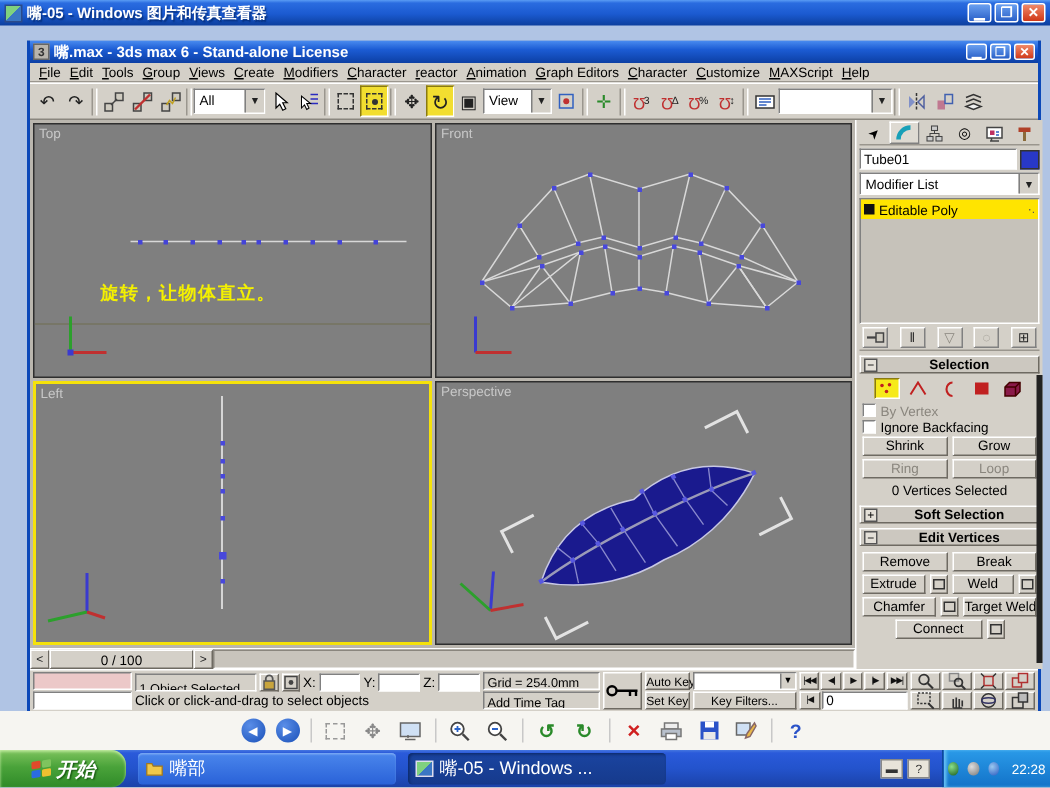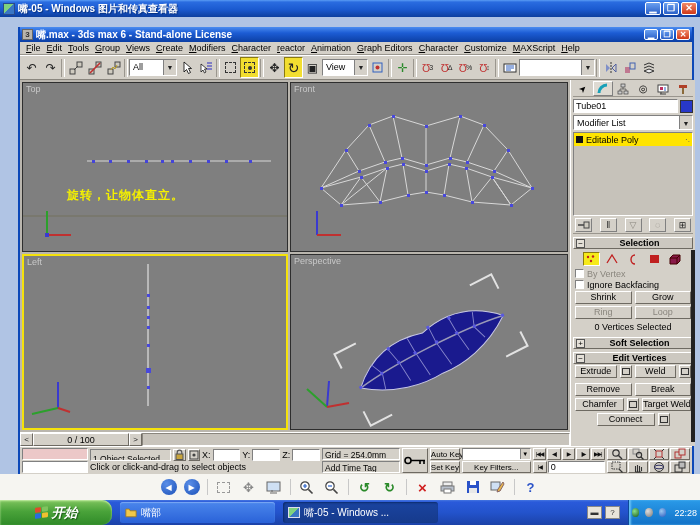--- a/index.html
+++ b/index.html
@@ -149,30 +149,30 @@
   .viewer-strip { position:absolute; left:0; top:474px; width:700px; height:26px; background:#f6f5f1;
     display:flex; align-items:center; justify-content:center; gap:7px; }
   .vt-ico { width:18px; height:18px; display:flex; align-items:center; justify-content:center; font-size:13px; }
   .vt-circle { width:16px; height:16px; border-radius:50%; background:radial-gradient(circle at 35% 30%,#5a8ee8,#1a50b8);
     color:#fff; font-size:8px; display:flex; align-items:center; justify-content:center; }
   .vt-sep { width:1px; height:16px; background:#c8c8c8; }
 
   
   .taskbar { position:absolute; left:0; top:500px; width:700px; height:25px;
     background:linear-gradient(180deg,#4576e0 0%,#2a5ada 8%,#2353cc 50%,#1b42a8 100%); display:flex; align-items:center; }
-  .start-btn { height:25px; width:112px; border-radius:0 10px 10px 0;
+  .start-btn { height:25px; width:84px; border-radius:0 10px 10px 0;
     background:linear-gradient(180deg,#7fc45e 0%,#4aa33a 45%,#2f8a28 100%);
     display:flex; align-items:center; justify-content:center; gap:4px;
     color:#fff; font-size:13px; font-style:italic; font-weight:bold; text-shadow:1px 1px 1px #1a5a14;
     box-shadow:inset 0 1px 2px #c8f0a8; }
   .xp-flag { display:grid; grid-template-columns:6px 6px; grid-template-rows:5px 5px; gap:1px; transform:skewY(-8deg); }
   .xp-flag i { border-radius:1px; }
-  .task-btn { height:21px; width:155px; margin-left:8px; border-radius:3px;
+  .task-btn { height:21px; width:172px; margin-left:8px; border-radius:3px;
     background:linear-gradient(180deg,#4a86ec,#2a62d8); box-shadow:inset 0 1px 1px #7aa8f4;
-    display:flex; align-items:center; gap:4px; padding:0 5px; color:#fff; font-size:10px; white-space:nowrap; overflow:hidden; }
+    display:flex; align-items:center; gap:4px; padding:0 5px; color:#fff; font-size:12px; white-space:nowrap; overflow:hidden; }
   .task-btn.pressed { background:linear-gradient(180deg,#1a44a0,#163a8c); box-shadow:inset 1px 1px 2px #0c2a6a; }
   .task-ico { width:12px; height:11px; flex:0 0 auto; }
   .tray-float { display:flex; gap:3px; margin-left:auto; margin-right:8px; }
   .tray-float .fbtn { width:15px; height:13px; background:#e8e4da; border:1px solid #888;
     font-size:8px; text-align:center; line-height:12px; color:#333; }
   .tray { height:25px; width:72px; background:linear-gradient(180deg,#2a9ae8,#1272c8);
     border-left:1px solid #0c4a9a; box-shadow:inset 2px 0 2px #66c0f4; display:flex; align-items:center; gap:6px; padding:0 3px; }
   .tray-ico { width:9px; height:9px; border-radius:50%; }
   .tray-time { color:#fff; font-size:9px; margin-left:2px; }
 </style>
@@ -606,29 +606,29 @@
 
         <div class="rollout-hdr">
           <span class="pm">+</span>
           <span class="ttl">Soft Selection</span>
         </div>
 
         <div class="rollout-hdr">
           <span class="pm">−</span>
           <span class="ttl">Edit Vertices</span>
         </div>
+        <div class="btn2col" style="margin-top:3px">
+          <span class="pbtn">Remove</span>
+          <span class="pbtn">Break</span>
+        </div>
         <div class="btn2col">
           <span class="pbtn">Extrude</span>
           <span class="sq-btn"></span>
           <span class="pbtn">Weld</span>
           <span class="sq-btn"></span>
-        </div>
-        <div class="btn2col" style="margin-top:3px">
-          <span class="pbtn">Remove</span>
-          <span class="pbtn">Break</span>
         </div>
         <div class="btn2col">
           <span class="pbtn">Chamfer</span>
           <span class="sq-btn"></span>
           <span class="pbtn">Target Weld</span>
         </div>
         <div class="btn2col" style="justify-content:center">
           <span class="pbtn" style="flex:0 0 58px">Connect</span>
           <span class="sq-btn"></span>
         </div>

